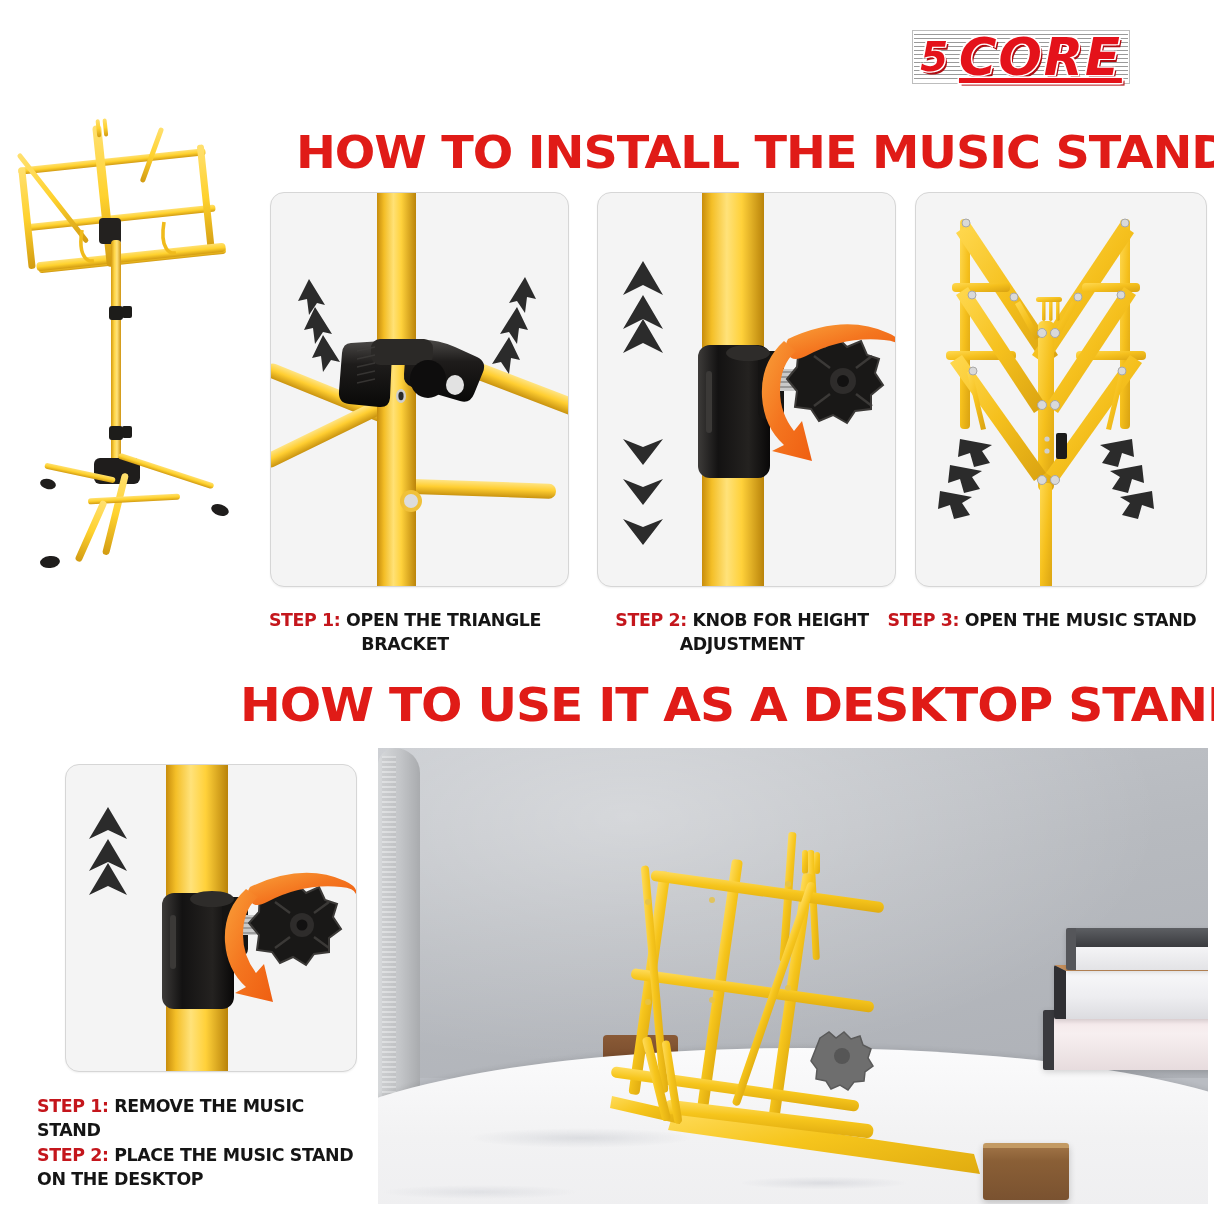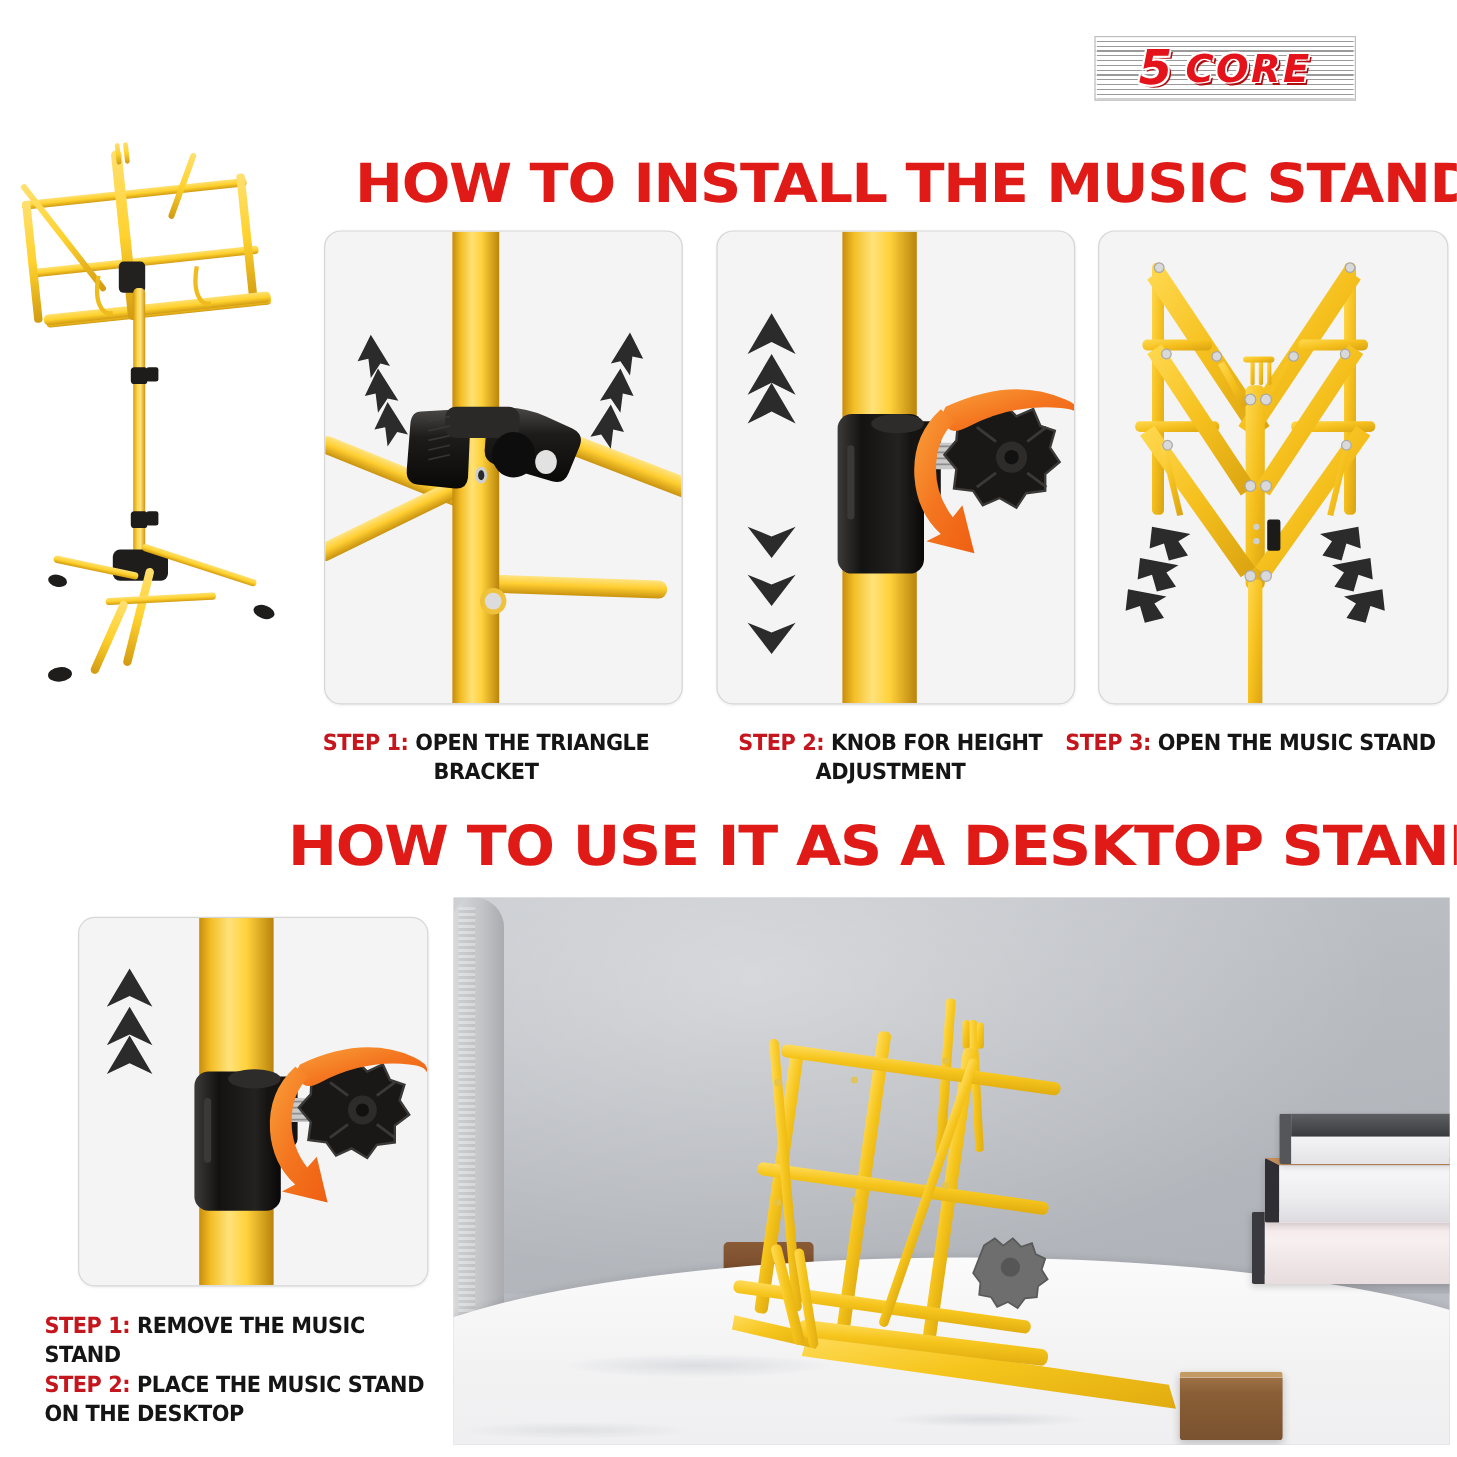--- a/index.html
+++ b/index.html
@@ -35,21 +35,21 @@
     color:#e4121a;
     text-shadow:
       -1.4px -1.4px 0 #ffffff,
        1.4px -1.4px 0 #ffffff,
       -1.4px  1.4px 0 #ffffff,
        1.4px  1.4px 0 #ffffff,
        2.6px 2.6px 0 #b00d12;
     line-height:1;
   }
   .brand .wordmark .num{font-size:40px;}
-  .brand .wordmark .word{font-size:32px;letter-spacing:2px;}
+  .brand .wordmark .word{font-size:51px;letter-spacing:2px;text-decoration:underline;}
 
   
   .headline{
     position:absolute;
     color:#e01b17;
     font-family:"DejaVu Sans", sans-serif;
     font-weight:bold;
     text-align:center;
     white-space:nowrap;
     letter-spacing:-1px;

